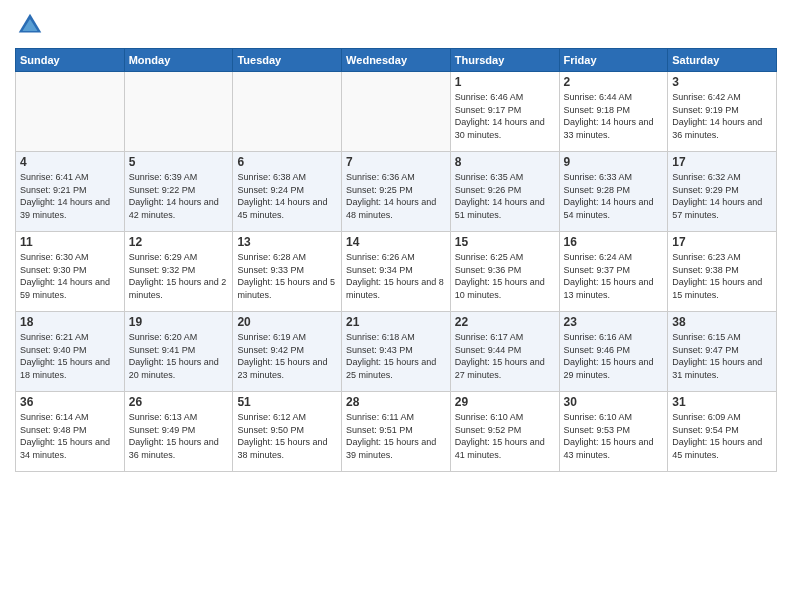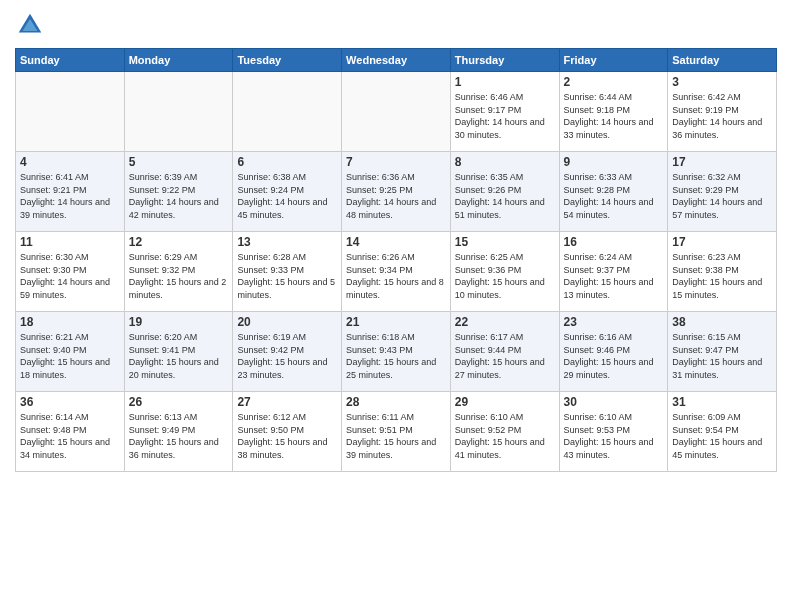--- a/index.html
+++ b/index.html
@@ -292,21 +292,21 @@
             Sunrise: 6:14 AM<br>Sunset: 9:48 PM<br>Daylight: 15 hours and 34 minutes.
           </div>
           </td>
           <td>
             <span class="day-num">26</span>
           <div class="day-info">
             Sunrise: 6:13 AM<br>Sunset: 9:49 PM<br>Daylight: 15 hours and 36 minutes.
           </div>
           </td>
           <td>
-            <span class="day-num">27</span>
+            <span class="day-num">51</span>
           <div class="day-info">
             Sunrise: 6:12 AM<br>Sunset: 9:50 PM<br>Daylight: 15 hours and 38 minutes.
           </div>
           </td>
           <td>
             <span class="day-num">28</span>
           <div class="day-info">
             Sunrise: 6:11 AM<br>Sunset: 9:51 PM<br>Daylight: 15 hours and 39 minutes.
           </div>
           </td>

